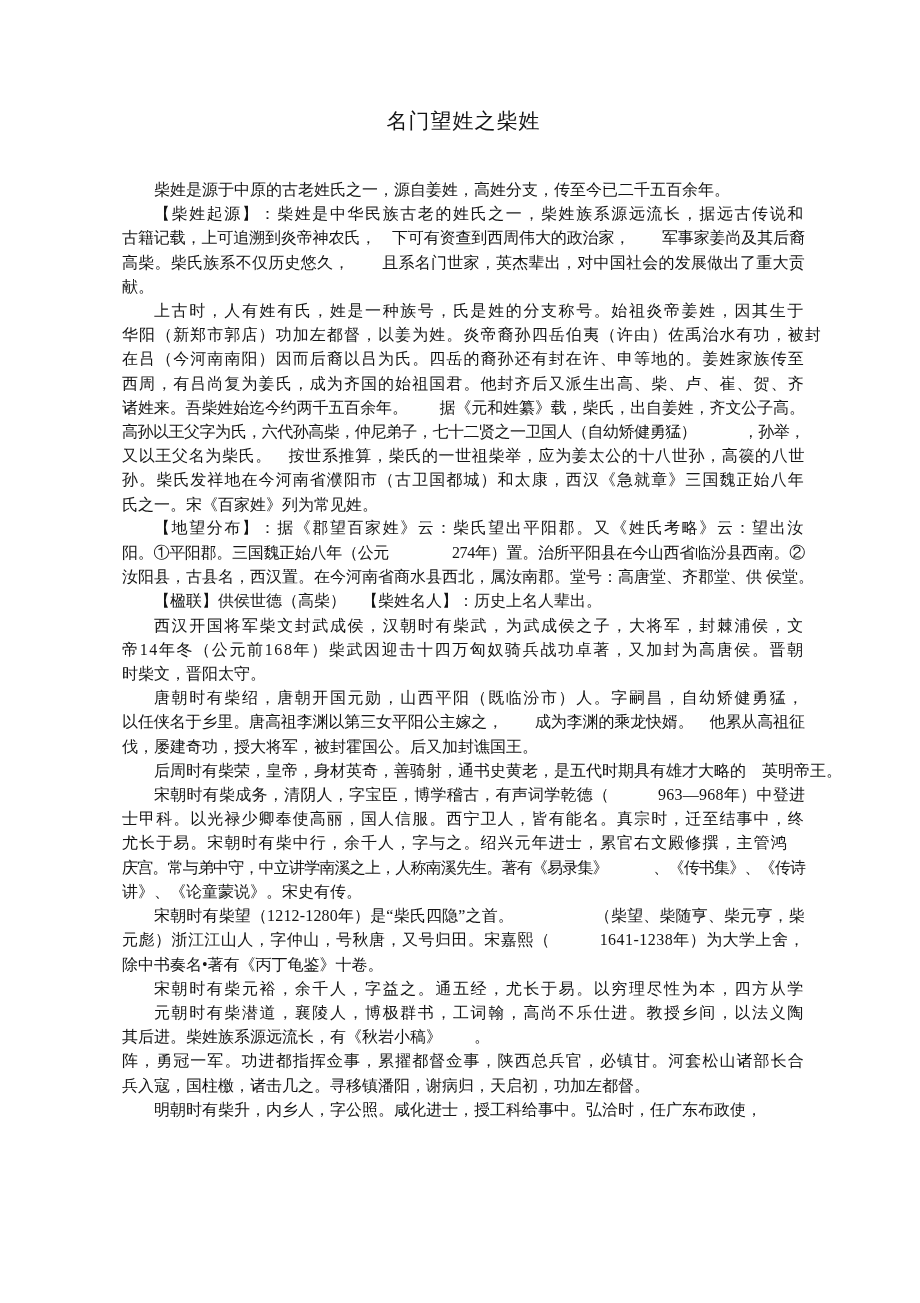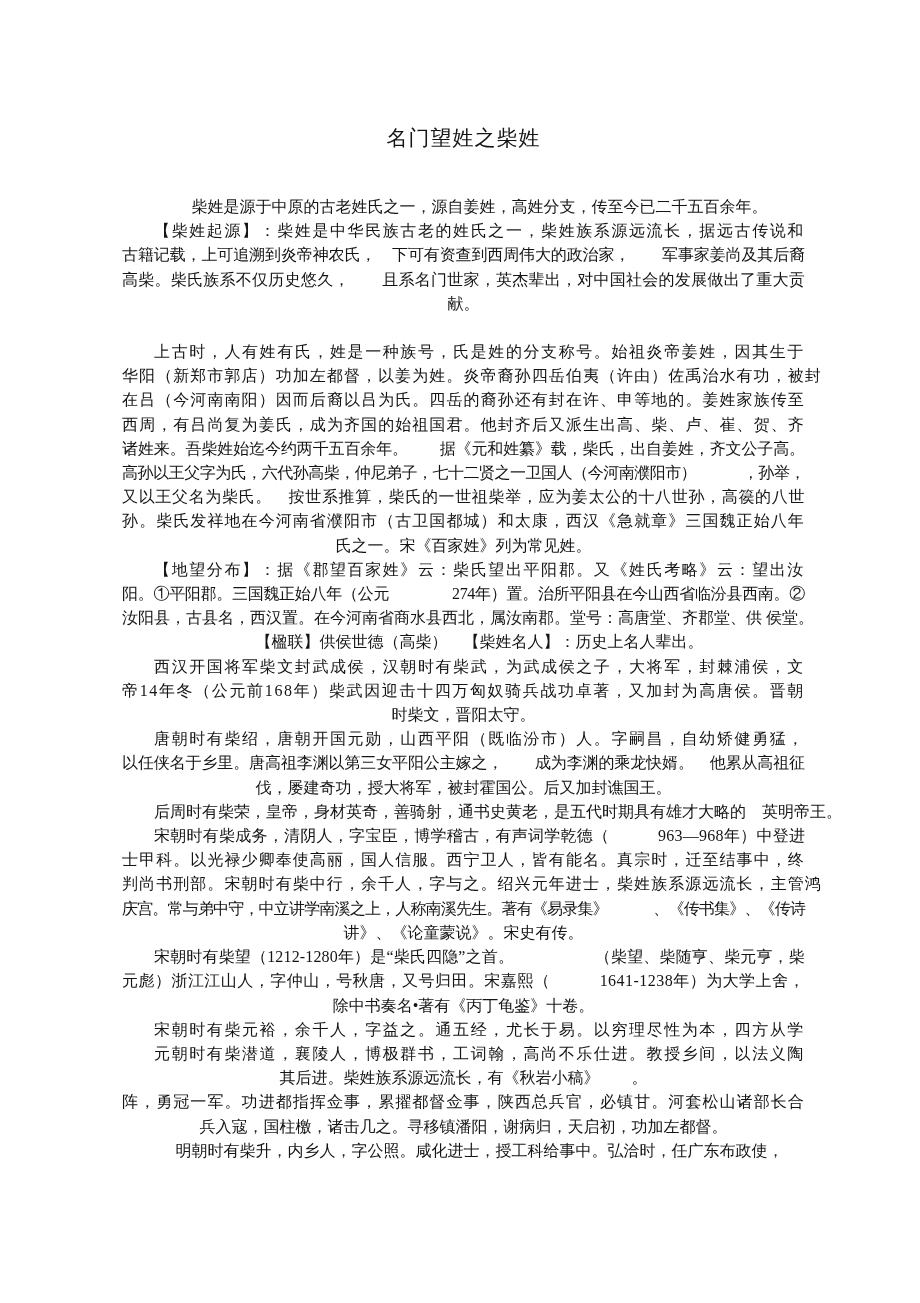--- a/index.html
+++ b/index.html
@@ -1,61 +1,61 @@
 <!DOCTYPE html>
 <html><head>
 <meta charset="utf-8">
 <style>
   html, body { margin:0; padding:0; background:#ffffff; }
   .page {
     position:relative; width:920px; height:1303px; background:#ffffff;
     overflow:hidden; color:#141414;
     font-family:"Liberation Serif","DejaVu Serif",serif;
   }
-  .content { position:absolute; left:122px; top:124px; width:683px; }
+  .content { position:absolute; left:122px; top:107px; width:683px; }
   .doc-title {
     font-size:21px; line-height:28px; font-weight:400;
     text-align:center; margin:0 0 43px 0; letter-spacing:1px;
   }
   .para { margin:0; padding:0; }
   .line {
     font-size:16px; line-height:24.2px; white-space:pre;
-    text-align:center;
+    text-align:left;
   }
   .line.first { text-indent:32px; }
 </style>
 </head>
 <body>
 
 <div class="page">
   <div class="content">
     <h1 class="doc-title">名门望姓之柴姓</h1>
     <div id="doc-body">
         <div class="para">
           <div class="line first"><span>柴姓是源于中原的古老姓氏之一，源自姜姓，高姓分支，传至今已二千五百余年。</span></div>
         </div>
         <div class="para">
           <div class="line first fill" style="letter-spacing: 1.59px;"><span>【柴姓起源】：柴姓是中华民族古老的姓氏之一，柴姓族系源远流长，据远古传说和</span></div>
           <div class="line fill" style="letter-spacing: -0.12px;"><span>古籍记载，上可追溯到炎帝神农氏，　下可有资查到西周伟大的政治家，　　军事家姜尚及其后裔</span></div>
           <div class="line fill" style="letter-spacing: 0.26px;"><span>高柴。柴氏族系不仅历史悠久，　　且系名门世家，英杰辈出，对中国社会的发展做出了重大贡</span></div>
           <div class="line"><span>献。</span></div>
         </div>
         <div class="para">
-          <div class="line first fill" style="letter-spacing: 1.59px; margin-top: 24px;"><span>上古时，人有姓有氏，姓是一种族号，氏是姓的分支称号。始祖炎帝姜姓，因其生于</span></div>
+          <div class="line first fill" style="letter-spacing: 1.59px;"><span>上古时，人有姓有氏，姓是一种族号，氏是姓的分支称号。始祖炎帝姜姓，因其生于</span></div>
           <div class="line fill" style="letter-spacing: 1.07px;"><span>华阳（新郑市郭店）功加左都督，以姜为姓。炎帝裔孙四岳伯夷（许由）佐禹治水有功，被封</span></div>
           <div class="line fill" style="letter-spacing: 1.07px;"><span>在吕（今河南南阳）因而后裔以吕为氏。四岳的裔孙还有封在许、申等地的。姜姓家族传至</span></div>
           <div class="line fill" style="letter-spacing: 1.07px;"><span>西周，有吕尚复为姜氏，成为齐国的始祖国君。他封齐后又派生出高、柴、卢、崔、贺、齐</span></div>
           <div class="line fill" style="letter-spacing: -0.12px;"><span>诸姓来。吾柴姓始迄今约两千五百余年。　　据《元和姓纂》载，柴氏，出自姜姓，齐文公子高。</span></div>
-          <div class="line fill" style="letter-spacing: -0.48px;"><span>高孙以王父字为氏，六代孙高柴，仲尼弟子，七十二贤之一卫国人（今河南濮阳市）　　　，孙举，</span></div>
+          <div class="line fill" style="letter-spacing: -0.48px;"><span>高孙以王父字为氏，六代孙高柴，仲尼弟子，七十二贤之一卫国人（自幼矫健勇猛）　　　，孙举，</span></div>
           <div class="line fill" style="letter-spacing: 0.66px;"><span>又以王父名为柴氏。　按世系推算，柴氏的一世祖柴举，应为姜太公的十八世孙，高篌的八世</span></div>
           <div class="line fill" style="letter-spacing: 1.07px;"><span>孙。柴氏发祥地在今河南省濮阳市（古卫国都城）和太康，西汉《急就章》三国魏正始八年</span></div>
           <div class="line"><span>氏之一。宋《百家姓》列为常见姓。</span></div>
         </div>
         <div class="para">
-          <div class="line first fill" style="letter-spacing: 1.59px;"><span>【地望分布】：据《郡望百家姓》云：柴氏望出平阳郡。又《姓氏考略》云：望出汝</span></div>
+          <div class="line first fill" style="letter-spacing: 1.59px; font-family: Liberation Mono, monospace;"><span>【地望分布】：据《郡望百家姓》云：柴氏望出平阳郡。又《姓氏考略》云：望出汝</span></div>
           <div class="line fill" style="letter-spacing: -0.29px;"><span>阳。①平阳郡。三国魏正始八年（公元　　　　274年）置。治所平阳县在今山西省临汾县西南。②</span></div>
           <div class="line"><span>汝阳县，古县名，西汉置。在今河南省商水县西北，属汝南郡。堂号：高唐堂、齐郡堂、供 侯堂。</span></div>
         </div>
         <div class="para">
           <div class="line first"><span>【楹联】供侯世德（高柴）　【柴姓名人】：历史上名人辈出。</span></div>
         </div>
         <div class="para">
           <div class="line first fill" style="letter-spacing: 1.59px;"><span>西汉开国将军柴文封武成侯，汉朝时有柴武，为武成侯之子，大将军，封棘浦侯，文</span></div>
           <div class="line fill" style="letter-spacing: 1.63px;"><span>帝14年冬（公元前168年）柴武因迎击十四万匈奴骑兵战功卓著，又加封为高唐侯。晋朝</span></div>
           <div class="line"><span>时柴文，晋阳太守。</span></div>
@@ -64,21 +64,21 @@
           <div class="line first fill" style="letter-spacing: 1.59px;"><span>唐朝时有柴绍，唐朝开国元勋，山西平阳（既临汾市）人。字嗣昌，自幼矫健勇猛，</span></div>
           <div class="line fill" style="letter-spacing: -0.12px;"><span>以任侠名于乡里。唐高祖李渊以第三女平阳公主嫁之，　　成为李渊的乘龙快婿。　他累从高祖征</span></div>
           <div class="line"><span>伐，屡建奇功，授大将军，被封霍国公。后又加封谯国王。</span></div>
         </div>
         <div class="para">
           <div class="line first"><span>后周时有柴荣，皇帝，身材英奇，善骑射，通书史黄老，是五代时期具有雄才大略的　英明帝王。</span></div>
         </div>
         <div class="para">
           <div class="line first fill" style="letter-spacing: 0.26px;"><span>宋朝时有柴成务，清阴人，字宝臣，博学稽古，有声词学乾德（　　　963—968年）中登进</span></div>
           <div class="line fill" style="letter-spacing: 1.07px;"><span>士甲科。以光禄少卿奉使高丽，国人信服。西宁卫人，皆有能名。真宗时，迁至结事中，终</span></div>
-          <div class="line fill" style="letter-spacing: 1.07px;"><span>判尚书刑部。宋朝时有柴中行，余千人，字与之。绍兴元年进士，柴姓族系源远流长，主管鸿</span></div>
+          <div class="line fill" style="letter-spacing: 1.07px;"><span>尤长于易。宋朝时有柴中行，余千人，字与之。绍兴元年进士，累官右文殿修撰，主管鸿</span></div>
           <div class="line fill" style="letter-spacing: -0.82px;"><span>庆宫。常与弟中守，中立讲学南溪之上，人称南溪先生。著有《易录集》　　　、《传书集》、《传诗</span></div>
           <div class="line"><span>讲》、《论童蒙说》。宋史有传。</span></div>
         </div>
         <div class="para">
           <div class="line first fill" style="letter-spacing: 0.16px;"><span>宋朝时有柴望（1212-1280年）是“柴氏四隐”之首。　　　　　（柴望、柴随亨、柴元亨，柴</span></div>
           <div class="line fill" style="letter-spacing: 0.47px;"><span>元彪）浙江江山人，字仲山，号秋唐，又号归田。宋嘉熙（　　　1641-1238年）为大学上舍，</span></div>
           <div class="line"><span>除中书奏名•著有《丙丁龟鉴》十卷。</span></div>
         </div>
         <div class="para">
           <div class="line first fill" style="letter-spacing: 1.59px;"><span>宋朝时有柴元裕，余千人，字益之。通五经，尤长于易。以穷理尽性为本，四方从学</span></div>

